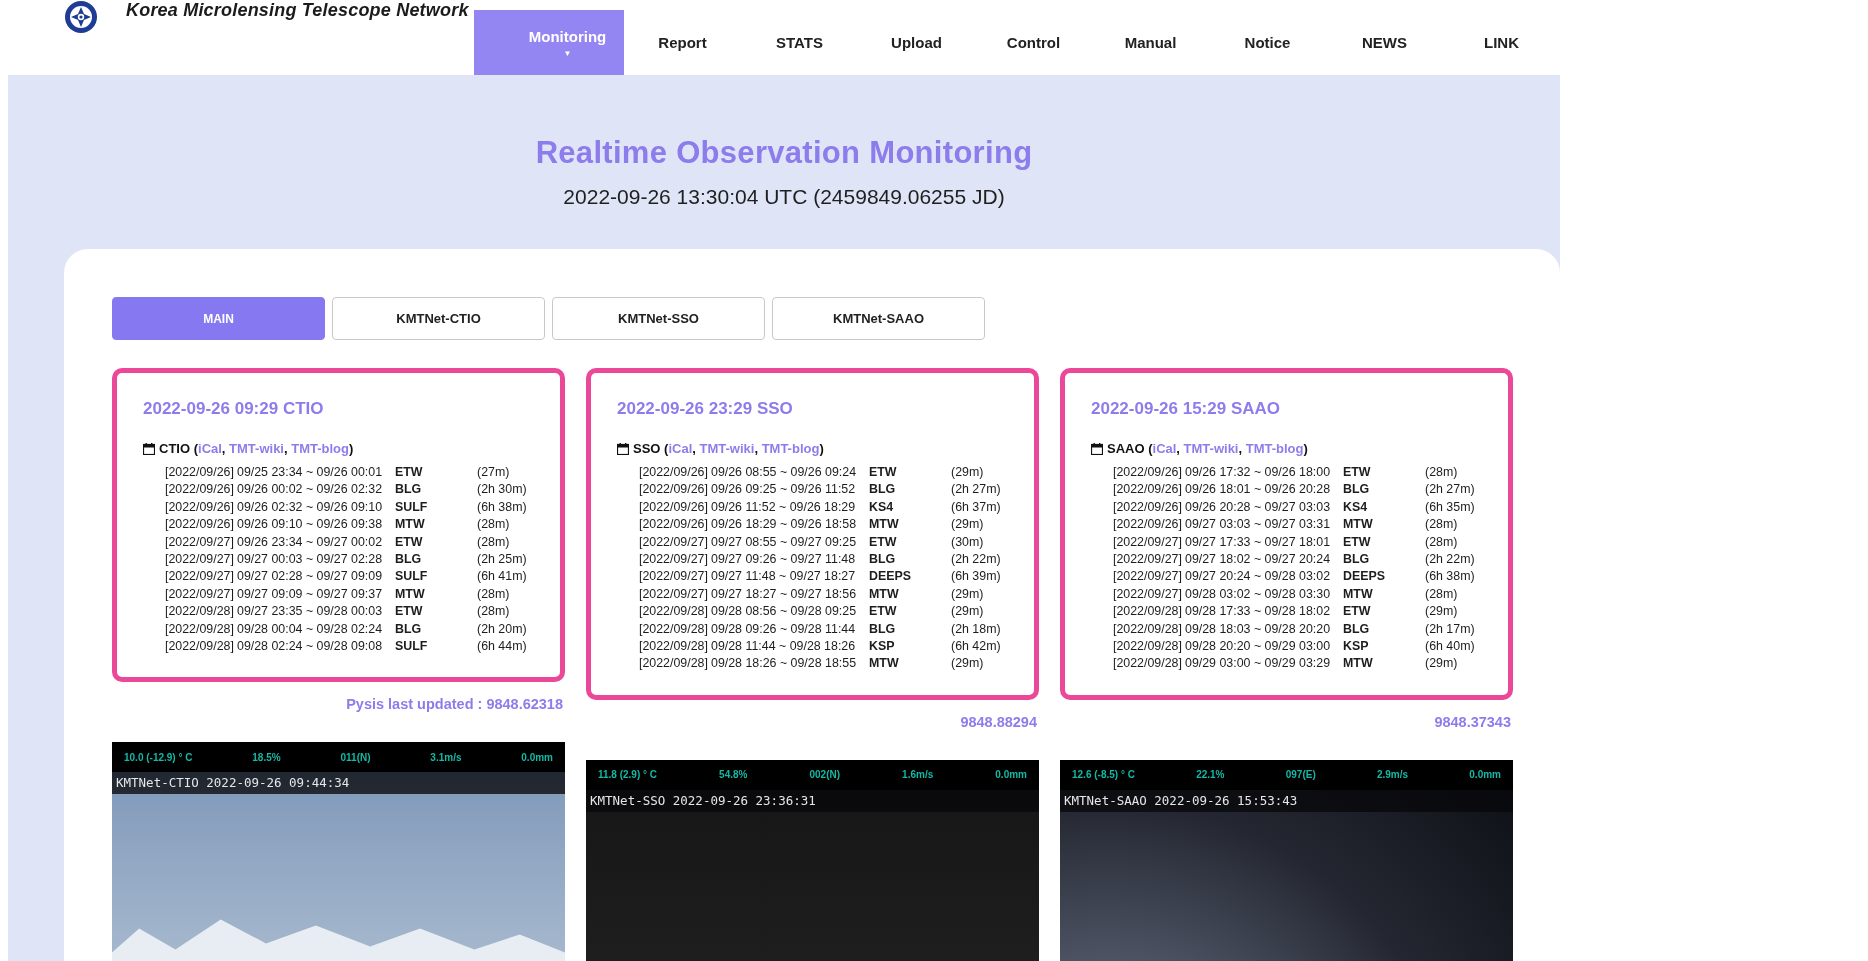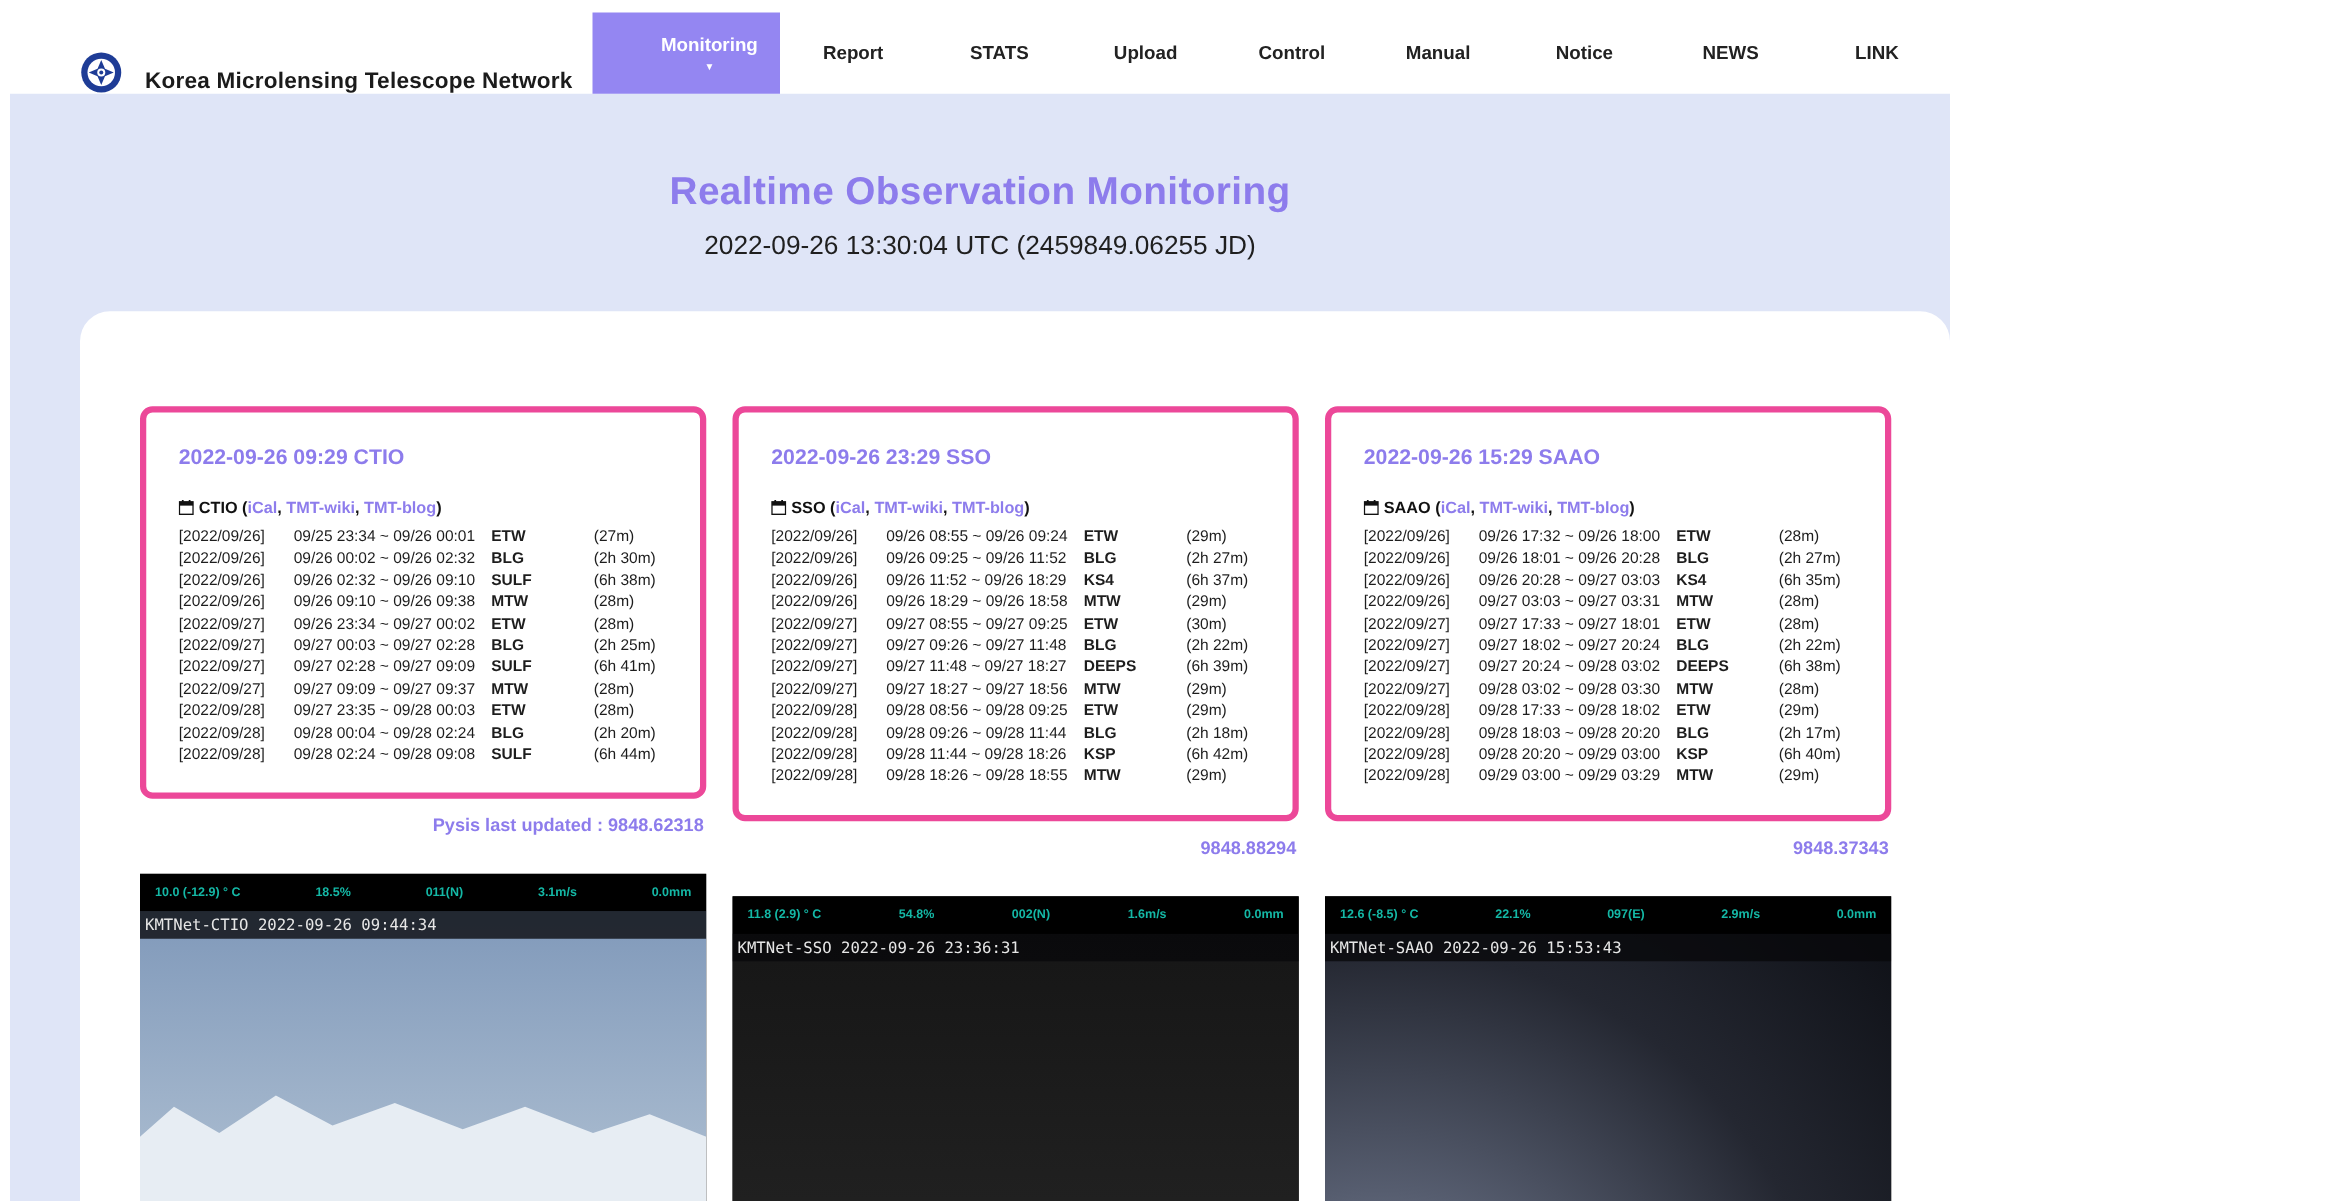--- a/index.html
+++ b/index.html
@@ -11,21 +11,21 @@
   *{box-sizing:border-box;}
   html,body{margin:0;padding:0;}
   body{
     width:1868px;height:961px;overflow:hidden;background:#fff;
     font-family:"Liberation Sans", sans-serif;color:#222;
   }
   .page{width:1552px;margin-left:8px;}
 
   
   .navbar{height:75px;background:#fff;display:flex;align-items:stretch;}
-  .brand{display:flex;align-items:flex-end;gap:18px;margin-left:56px;cursor:pointer;}
+  .brand{display:flex;align-items:flex-start;gap:28px;margin-left:56px;cursor:pointer;font-style:italic;}
   .brand-title{font-size:18px;font-weight:bold;color:#1b1b1b;letter-spacing:.2px;white-space:nowrap;}
   .logo{width:34px;height:34px;flex:0 0 auto;}
   .nav-menu{display:flex;margin-left:auto;align-items:stretch;}
   .nav-item{
     width:117px;display:flex;flex-direction:column;align-items:center;justify-content:center;
     font-size:15px;font-weight:bold;color:#222;cursor:pointer;align-self:flex-end;height:65px;
   }
   .nav-item.active{width:150px;background:var(--nav-active);color:#fff;padding-left:37px;}
   .caret{font-size:8px;margin-top:5px;line-height:1;}
 
@@ -55,21 +55,21 @@
   .station-col{width:453px;flex:0 0 auto;}
   .station-card{
     background:#fff;border:5px solid #ec4899;border-radius:10px;
     padding:26px 22px 22px 26px;min-height:292px;
   }
   .station-heading{color:var(--accent);font-size:17px;font-weight:bold;margin:0 0 22px 0;}
   .site-line{font-size:13px;font-weight:bold;color:#111;margin-bottom:8px;}
   .cal-icon{display:inline-block;vertical-align:-2px;margin-right:4px;}
   .slink{color:var(--accent);font-weight:bold;text-decoration:none;cursor:pointer;}
   .sch-row{display:flex;font-size:12.4px;color:#1d1d1d;line-height:17.4px;white-space:nowrap;}
-  .c-date{width:92px;flex:0 0 auto;}
+  .c-date{width:72px;flex:0 0 auto;margin-left:22px;}
   .c-range{width:158px;flex:0 0 auto;}
   .c-field{width:50px;flex:0 0 auto;font-weight:bold;}
   .c-dur{flex:1;margin-left:32px;}
   .station-footer{
     text-align:right;color:var(--accent);font-size:14.5px;font-weight:bold;
     margin:14px 2px 0 0;height:20px;
   }
 
   
   .webcam{margin-top:26px;position:relative;height:420px;background:#000;overflow:hidden;}
@@ -140,20 +140,26 @@
           <span>LINK</span>
         </div>
       </div>
   </div>
 
   <div class="main-bg">
     <h1 class="header-title">Realtime Observation Monitoring</h1>
     <div class="header-time">2022-09-26 13:30:04 UTC (2459849.06255 JD)</div>
 
     <div class="content-card">
+      <div class="tabs">
+          <div class="tab active">MAIN</div>
+          <div class="tab">KMTNet-CTIO</div>
+          <div class="tab">KMTNet-SSO</div>
+          <div class="tab">KMTNet-SAAO</div>
+        </div>
       <div class="stations-grid">
   <div class="station-col">
     <div class="station-card">
       <div class="station-heading">2022-09-26 09:29 CTIO</div>
       <div class="site-line">
         <svg class="cal-icon" width="12" height="12" viewBox="0 0 12 12">
           <rect x="0.5" y="1.5" width="11" height="10" fill="none" stroke="#111" stroke-width="1.2"></rect>
           <rect x="0.5" y="1.5" width="11" height="3" fill="#111"></rect>
           <rect x="2.5" y="0" width="1.4" height="2.6" fill="#111"></rect>
           <rect x="8" y="0" width="1.4" height="2.6" fill="#111"></rect>

